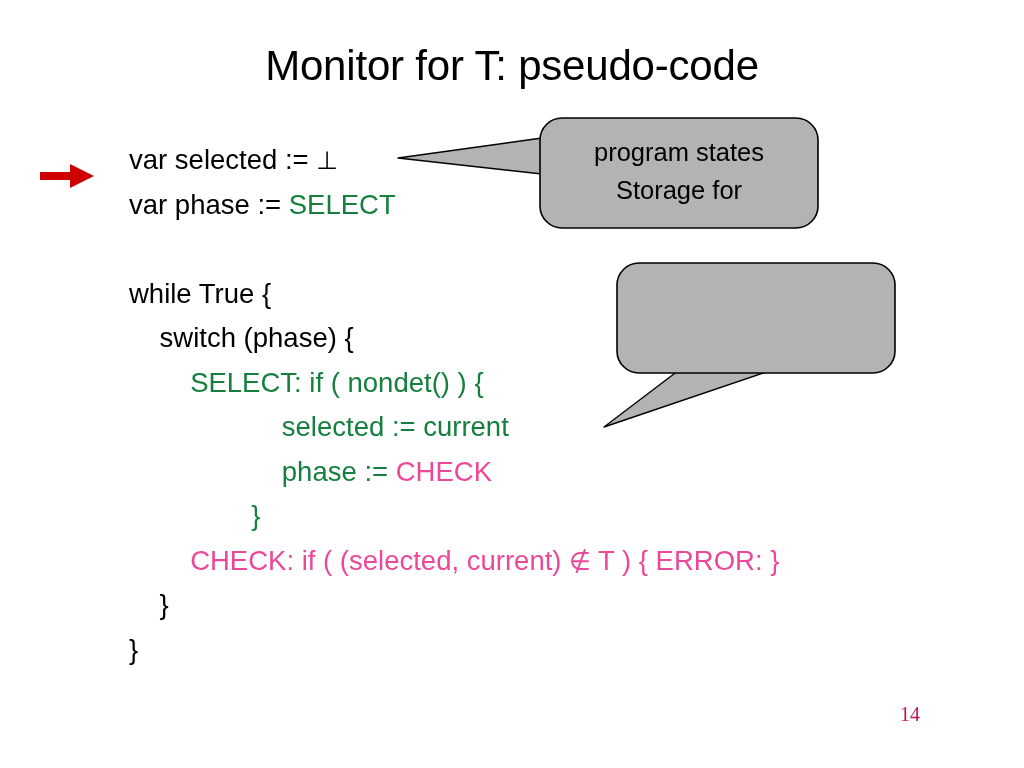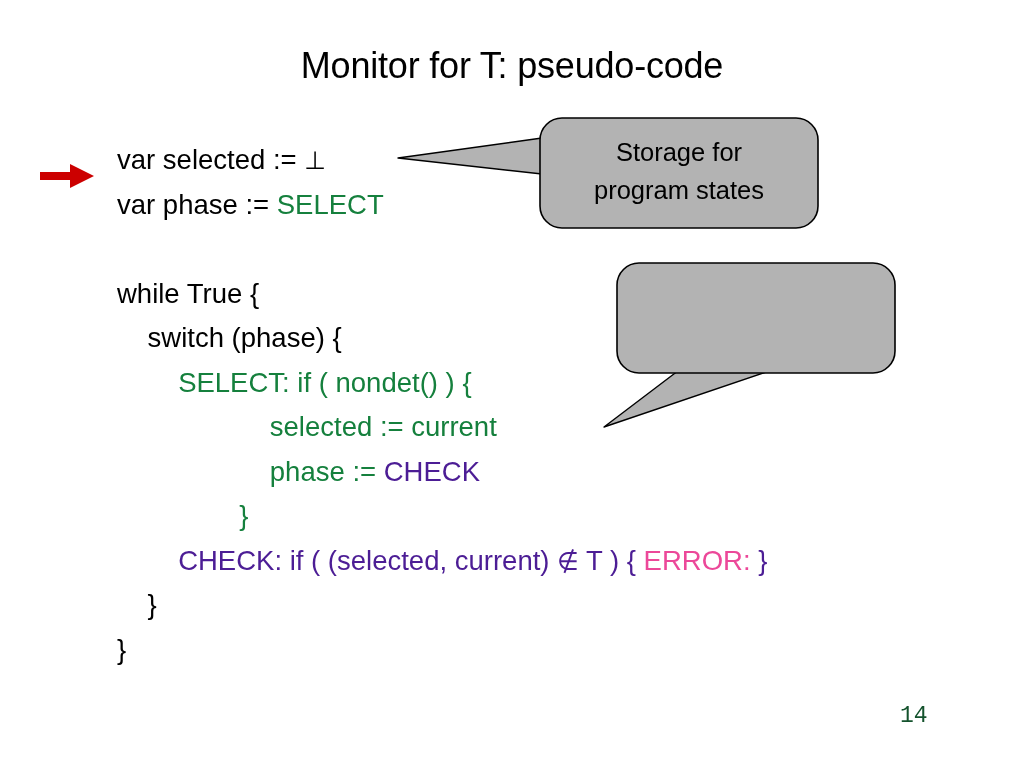--- a/index.html
+++ b/index.html
@@ -21,58 +21,58 @@
     background: #ffffff;
   }
 
   
   #slide-title {
     position: absolute;
     left: 0;
     top: 38px;
     width: 1024px;
     text-align: center;
-    font-size: 36px;
+    font-size: 42px;
     line-height: 56px;
     color: #000000;
     font-family: "Liberation Sans", sans-serif;
     letter-spacing: -0.2px;
     white-space: nowrap;
   }
 
   
   #red-arrow {
     position: absolute;
     left: 38px;
     top: 162px;
     width: 58px;
     height: 28px;
   }
 
   
   #code-block {
     position: absolute;
-    left: 117px;
+    left: 129px;
     top: 138px;
     width: 860px;
     font-size: 27.5px;
     line-height: 44.5px;
     color: #000000;
     font-family: "Liberation Sans", sans-serif;
     white-space: pre;
   }
   .code-line {
     height: 44.5px;
     white-space: pre;
   }
   .code-line.blank { height: 44.5px; }
 
   .c-black  { color: #000000; }
   .c-blue   { color: #15803d; }
-  .c-green  { color: #4c1d95; margin-top: 40px; }
+  .c-green  { color: #ec4899; margin-top: 40px; }
   .c-red    { color: #ec4899; }
 
   .sym {
     font-family: "DejaVu Sans", sans-serif;
     font-size: 25px;
   }
 
   
   .callout-svg {
     position: absolute;
@@ -99,23 +99,23 @@
     left: 617px;
     top: 278px;
     width: 278px;
   }
 
   
   #page-number {
     position: absolute;
     left: 900px;
     top: 703px;
-    font-family: Liberation Mono, monospace;
-    font-size: 23px;
-    color: #14532d;
+    font-family: Liberation Serif, serif;
+    font-size: 20px;
+    color: #be185d;
   }
 </style>
 </head>
 <body>
 
 <div id="slide">
 
   <div id="slide-title">Monitor for T: pseudo-code</div>
 
   <svg id="red-arrow" viewBox="0 0 58 28">
@@ -123,22 +123,22 @@
   </svg>
 
   <div id="code-block"><div class="code-line"><span></span><span class="c-black">var selected := </span><span class="c-black sym">⊥</span></div><div class="code-line"><span></span><span class="c-black">var phase := </span><span class="c-blue">SELECT</span></div><div class="code-line blank">&nbsp;</div><div class="code-line"><span></span><span class="c-black">while True {</span></div><div class="code-line"><span>    </span><span class="c-black">switch (phase) {</span></div><div class="code-line"><span>        </span><span class="c-blue">SELECT: if ( nondet() ) {</span></div><div class="code-line"><span>                    </span><span class="c-blue">selected := current</span></div><div class="code-line"><span>                    </span><span class="c-blue">phase := </span><span class="c-green">CHECK</span></div><div class="code-line"><span>                </span><span class="c-blue">}</span></div><div class="code-line"><span>        </span><span class="c-green">CHECK: if ( (selected, current) </span><span class="c-green sym">∉</span><span class="c-green"> T ) { </span><span class="c-red">ERROR:</span><span class="c-green"> }</span></div><div class="code-line"><span>    </span><span class="c-black">}</span></div><div class="code-line"><span></span><span class="c-black">}</span></div></div>
 
   <svg id="callout-1-svg" class="callout-svg" width="440" height="130">
 
     <path d="M 8 46 L 152 26 L 152 62 Z" fill="#b3b3b3" stroke="#000000" stroke-width="1.4" stroke-linejoin="round"></path>
     <rect x="150" y="6" width="278" height="110" rx="22" ry="22" fill="#b3b3b3" stroke="#000000" stroke-width="1.6"></rect>
   </svg>
   <div id="callout-1-text" class="callout-text">
+    <div>program states</div>
     <div>Storage for</div>
-    <div>program states</div>
   </div>
 
   <svg id="callout-2-svg" class="callout-svg" width="320" height="180">
 
     <path d="M 9 170 L 96 104 L 186 110 Z" fill="#b3b3b3" stroke="#000000" stroke-width="1.4" stroke-linejoin="round"></path>
     <rect x="22" y="6" width="278" height="110" rx="22" ry="22" fill="#b3b3b3" stroke="#000000" stroke-width="1.6"></rect>
   </svg>
 
   <div id="page-number">14</div>
 

